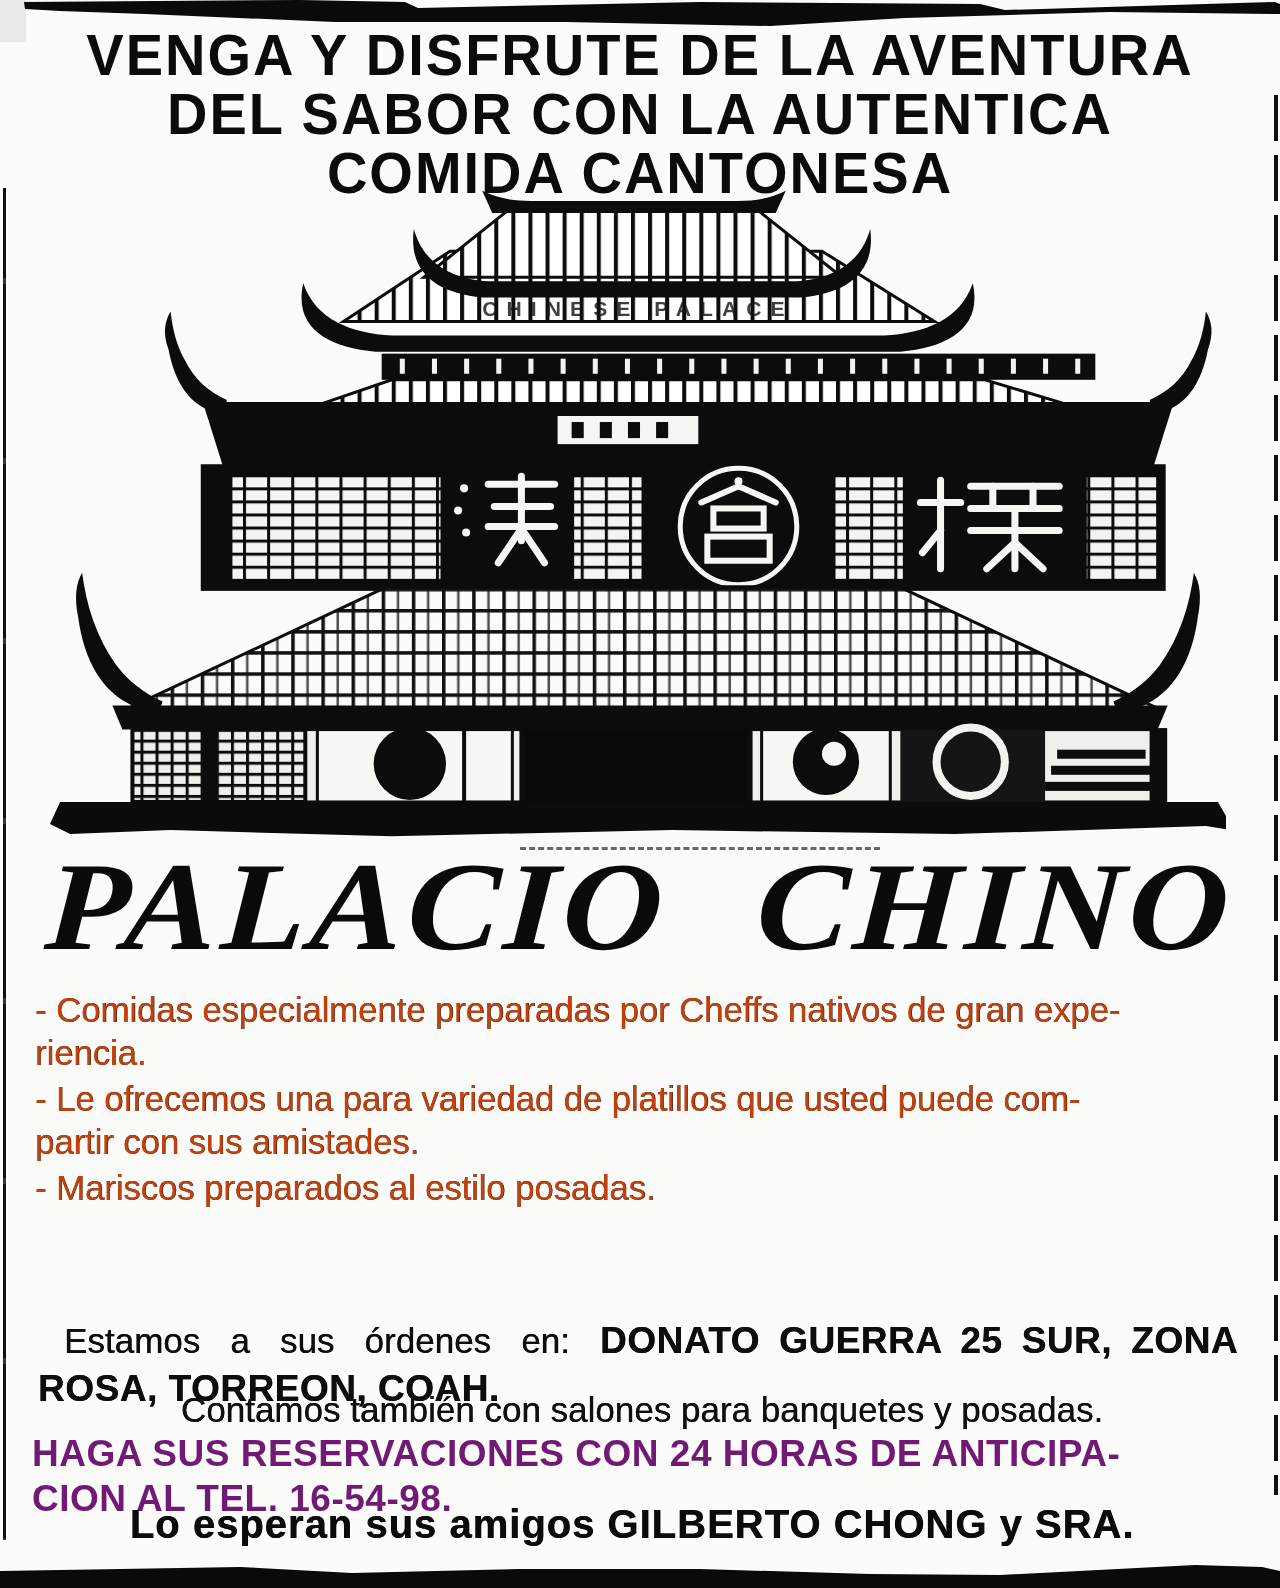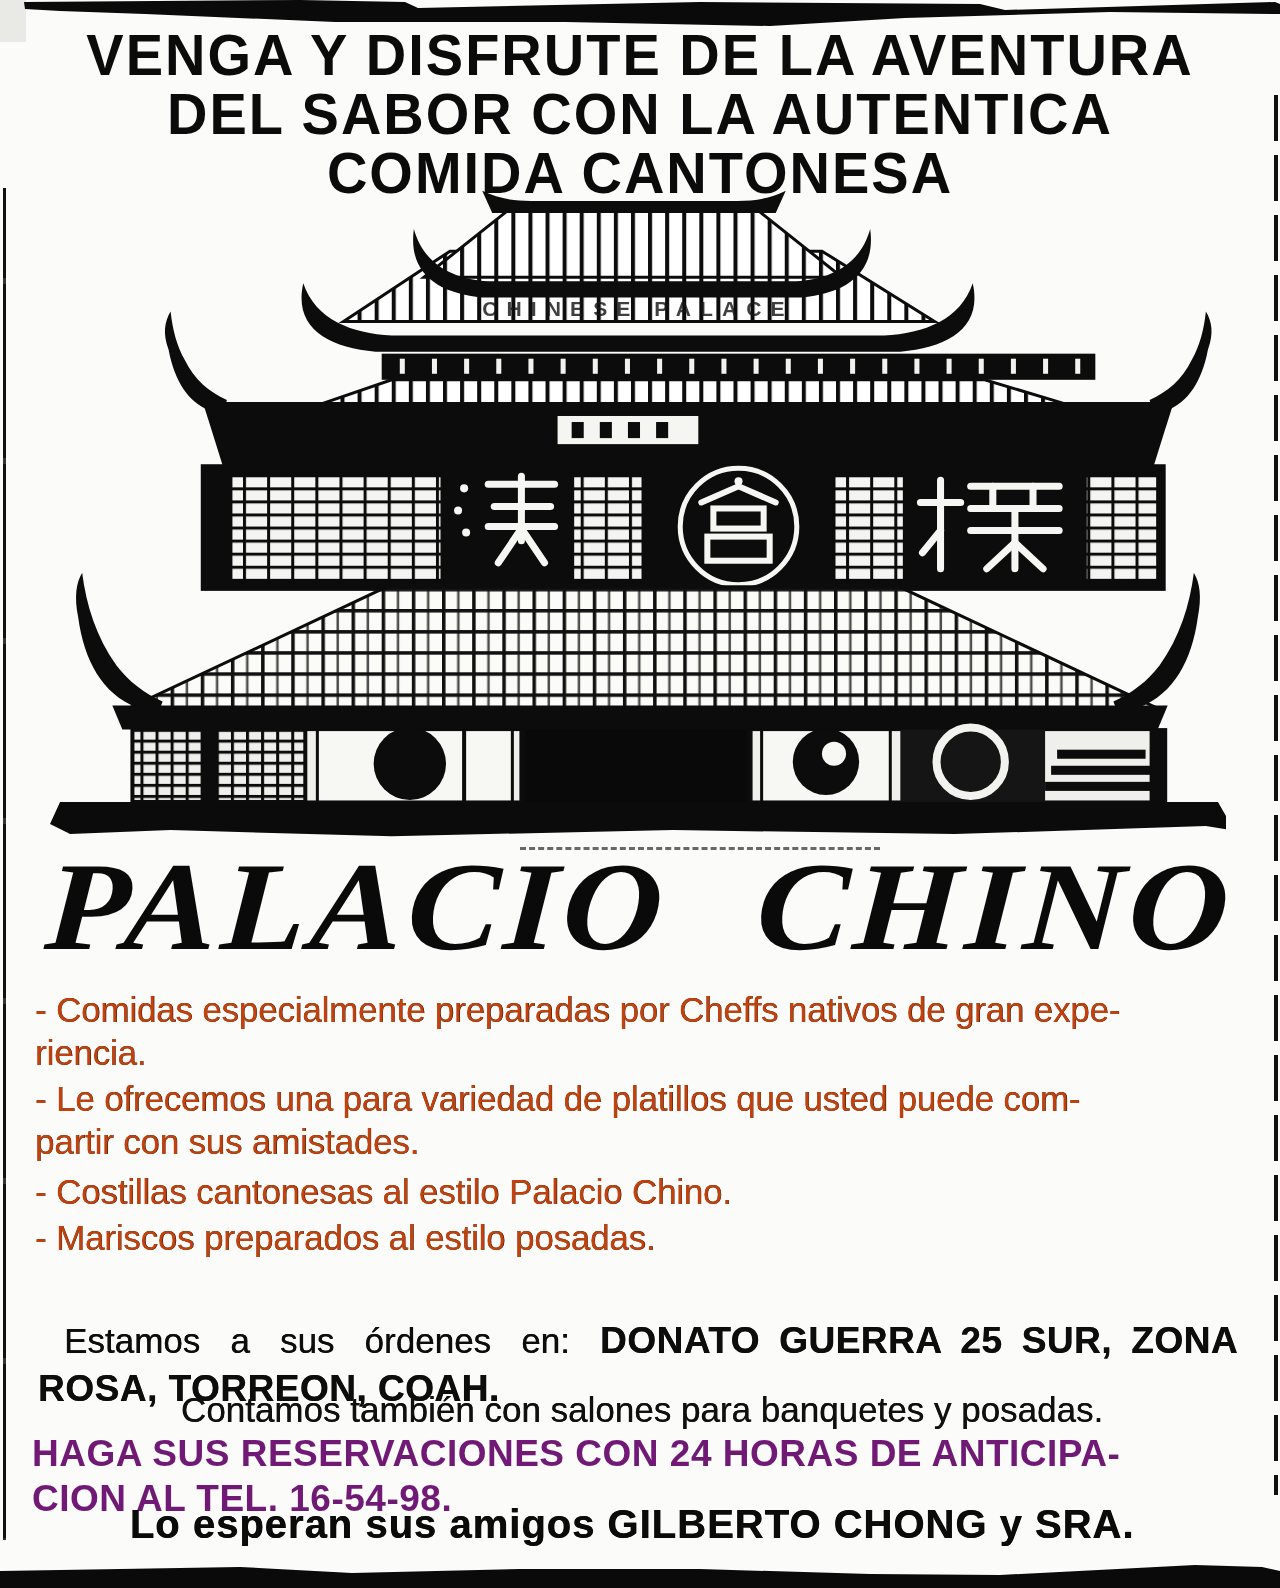--- a/index.html
+++ b/index.html
@@ -261,21 +261,20 @@
 </svg>
 
 <div class="base-dash"></div>
 <div class="title"><span>PALACIO CHINO</span></div>
 
 <div class="bullets">
   <p class="bullet">- Comidas especialmente preparadas por Cheffs nativos de gran expe-
   riencia.</p>
   <p class="bullet">- Le ofrecemos una para variedad de platillos que usted puede com-
   partir con sus amistades.</p>
-  <p class="bullet gap">- Costillas cantonesas al estilo Palacio Chino.</p>
   <p class="bullet">- Mariscos preparados al estilo posadas.</p>
 </div>
 
 <p class="address"><span class="prefix">Estamos a sus órdenes en: </span><span class="bold">DONATO GUERRA 25 SUR, ZONA ROSA, TORREON, COAH.</span></p>
 
 <p class="banquets">Contamos también con salones para banquetes y posadas.</p>
 
 <p class="reservations">HAGA SUS RESERVACIONES CON 24 HORAS DE ANTICIPA-
 CION AL TEL. 16-54-98.</p>
 

